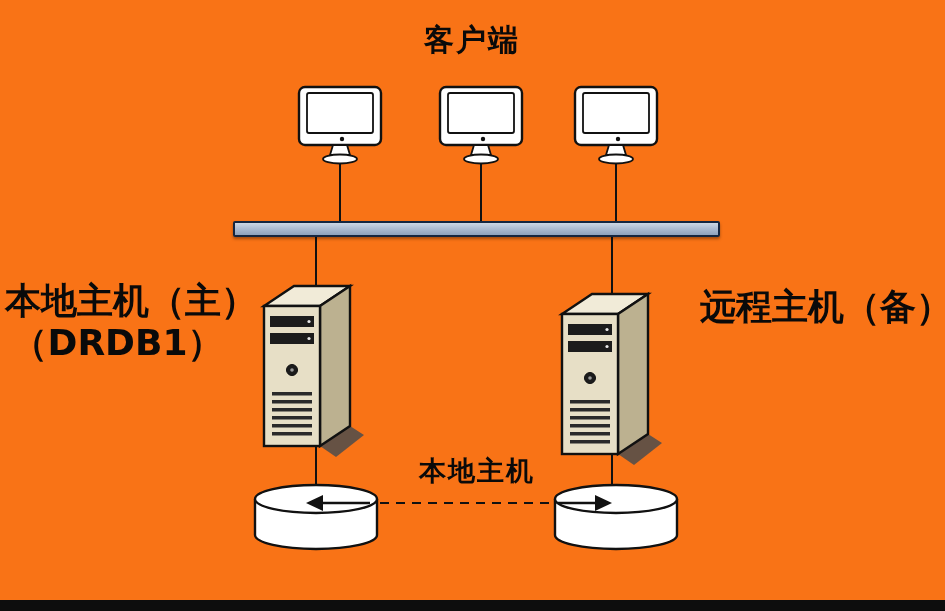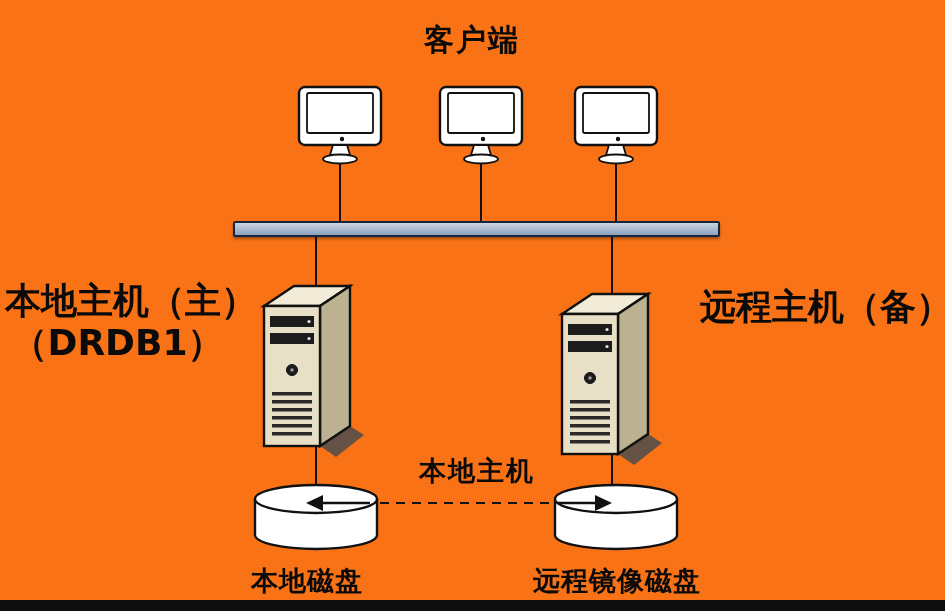--- a/index.html
+++ b/index.html
@@ -147,18 +147,16 @@
   </div>
 
   <svg class="layer replication" viewBox="0 0 945 611" aria-hidden="true">
     <line x1="322" y1="503" x2="370" y2="503" stroke="#111" stroke-width="2.5"></line>
     <polygon points="306,503 323,495 323,511" fill="#111"></polygon>
     <line x1="380" y1="503" x2="552" y2="503" stroke="#111" stroke-width="2.2" stroke-dasharray="9 7"></line>
     <line x1="558" y1="503" x2="596" y2="503" stroke="#111" stroke-width="2.5"></line>
     <polygon points="612,503 595,495 595,511" fill="#111"></polygon>
   </svg>
 
-  <div class="label center disklabel" style="left:307px;top:563px;">本地磁盘</div>
-  <div class="label center disklabel" style="left:617px;top:563px;">远程镜像磁盘</div>
 
   <div class="bottom-bar"></div>
 
 </div>
 
 </body></html>

